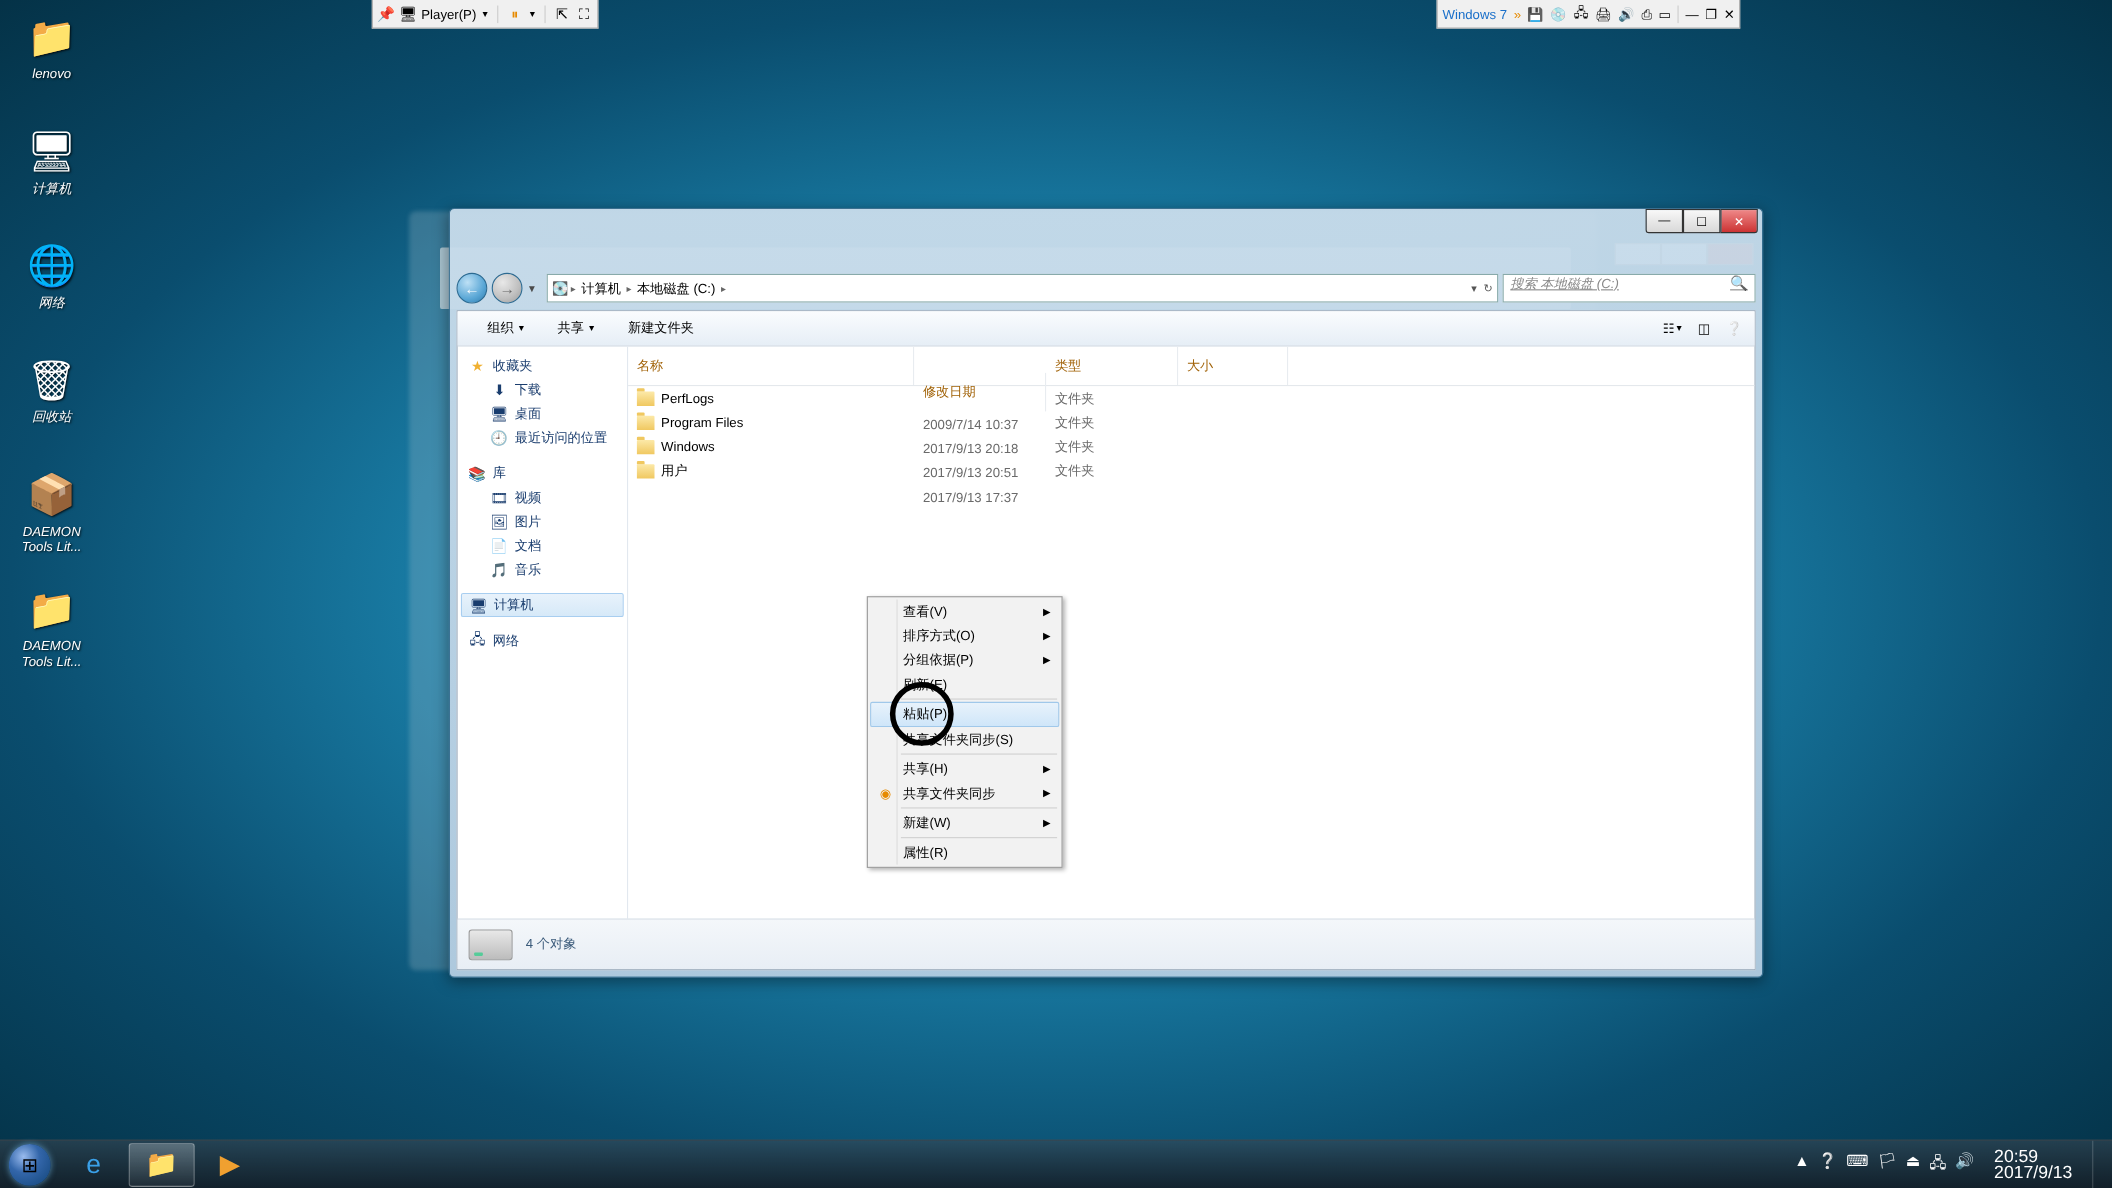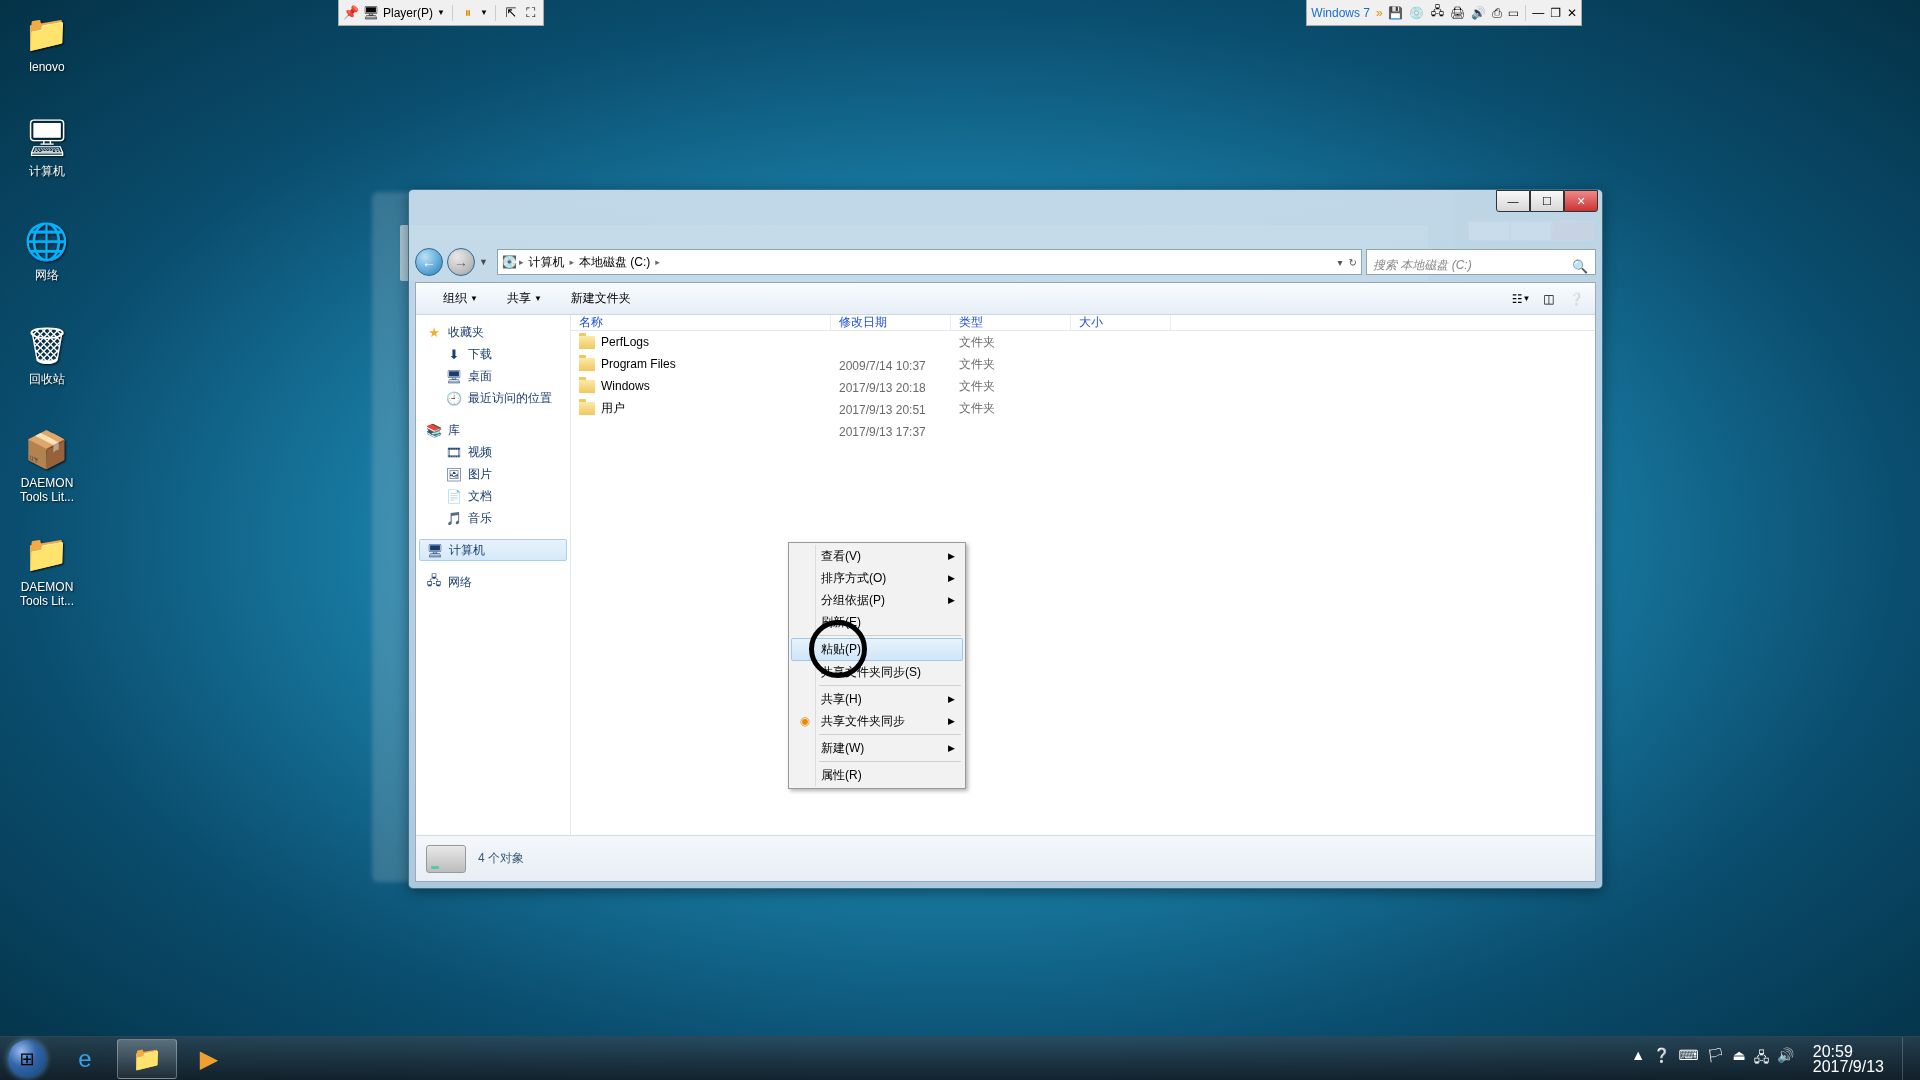--- a/index.html
+++ b/index.html
@@ -9,21 +9,21 @@
 
 .vm-toolbar { position: absolute; left: 338px; top: 0; height: 26px; background: #f0f0f0; border: 1px solid #aaa; border-top: none; display: flex; align-items: center; font-size: 12px; padding: 0 4px; gap: 4px; }
 .vm-toolbar .sep { width: 1px; height: 16px; background: #ccc; margin: 0 3px; }
 .vm-toolbar .icon { width: 16px; height: 16px; display: inline-flex; align-items: center; justify-content: center; font-size: 13px; }
 .vm-toolbar-right { position: absolute; right: 338px; top: 0; height: 26px; background: #f0f0f0; border: 1px solid #aaa; border-top: none; display: flex; align-items: center; font-size: 12px; padding: 0 4px; gap: 6px; }
 .vm-toolbar-right .win7 { color: #1a6fc9; }
 
 
 .desktop-icon { position: absolute; width: 78px; display: flex; flex-direction: column; align-items: center; color: #fff; font-size: 12px; text-align: center; text-shadow: 1px 1px 2px rgba(0,0,0,0.8); cursor: pointer; }
 .desktop-icon .di-glyph { width: 48px; height: 48px; display: flex; align-items: center; justify-content: center; font-size: 36px; }
-.desktop-icon .di-label { margin-top: 2px; line-height: 14px; }
+.desktop-icon .di-label { margin-top: 2px; line-height: 14px; font-style: italic; }
 
 
 .bg-window { position: absolute; left: 372px; top: 192px; width: 1080px; height: 690px; background: rgba(180,200,210,0.25); border-radius: 6px; filter: blur(2px); }
 .bg-strip { position: absolute; left: 400px; top: 225px; width: 1028px; height: 56px; background: rgba(245,245,245,0.6); border-radius: 2px; }
 .bg-titlebar { position: absolute; left: 1468px; top: 221px; width: 126px; height: 20px; display: flex; }
 .bg-titlebar span { flex: 1; height: 100%; border: 1px solid #888; }
 .bg-min2 { background: #d8e4ef; }
 .bg-max2 { background: #d8e4ef; }
 .bg-close2 { background: #d04040; }
 
@@ -37,41 +37,41 @@
 .wclose { background: linear-gradient(#e88,#c33); color: #fff; border-radius: 0 0 3px 0; }
 
 .nav-row { position: absolute; left: 6px; top: 56px; right: 6px; height: 32px; display: flex; align-items: center; gap: 4px; }
 .nav-arrow { width: 28px; height: 28px; border-radius: 50%; background: radial-gradient(circle at 35% 30%, #bde0f5, #5aa7d6 60%, #2c7aad); border: 1px solid #2c6a91; display: flex; align-items: center; justify-content: center; color: #fff; font-size: 14px; }
 .nav-arrow.fwd { background: radial-gradient(circle at 35% 30%, #e8e8e8, #bfbfbf 60%, #9a9a9a); color: #666; }
 .nav-dd { width: 14px; font-size: 9px; color: #4a4a4a; }
 .address-bar { flex: 1; height: 26px; background: #fff; border: 1px solid #8aa; display: flex; align-items: center; font-size: 12px; padding: 0 4px; }
 .address-bar .crumb { padding: 0 3px; }
 .address-bar .crumb-sep { font-size: 9px; color: #666; padding: 0 2px; }
 .address-icons { margin-left: auto; display: flex; align-items: center; gap: 6px; font-size: 10px; color: #555; }
-.search-box { width: 230px; height: 26px; background: #fff; border: 1px solid #8aa; display: flex; align-items: flex-end; font-size: 12px; padding: 0 6px; color: #888; font-style: italic; }
+.search-box { width: 230px; height: 26px; background: #fff; border: 1px solid #8aa; display: flex; align-items: flex-start; font-size: 12px; padding: 0 6px; color: #888; font-style: italic; text-decoration: underline; }
 .search-box .mag { margin-left: auto; color: #4a88b8; font-style: normal; font-size: 13px; }
 
 .explorer-body { position: absolute; left: 6px; right: 6px; top: 92px; bottom: 6px; background: #fff; border: 1px solid #9ab; }
 .toolbar { height: 32px; background: linear-gradient(#fafcfe, #e6eef6); border-bottom: 1px solid #cdd8e2; display: flex; align-items: center; font-size: 12px; padding: 0 8px; gap: 4px; }
 .toolbar .tb-item { padding: 3px 6px; display: flex; align-items: center; gap: 3px; margin-left: 13px; }
 .toolbar .tb-dd { font-size: 8px; }
 .toolbar .tb-right { margin-left: auto; display: flex; align-items: center; gap: 8px; }
 .toolbar .tb-right .icon { width: 20px; height: 20px; display: flex; align-items: center; justify-content: center; }
 
 .content-row { position: absolute; left: 0; top: 32px; right: 0; bottom: 46px; display: flex; }
 .sidebar { width: 155px; border-right: 1px solid #e2e8ef; overflow-y: auto; font-size: 12px; color: #1a3d6e; padding: 6px 0; }
 .sidebar .sb-group { margin-bottom: 10px; }
 .sidebar .sb-item { display: flex; align-items: center; gap: 6px; padding: 2px 6px 2px 18px; height: 22px; cursor: pointer; }
 .sidebar .sb-item.head { padding-left: 10px; font-weight: normal; }
 .sidebar .sb-item.selected { background: linear-gradient(#e8f2fb,#d6e9f8); border: 1px solid #a8cef0; border-radius: 2px; margin: 0 3px; padding-left: 7px; }
 .sidebar .sb-item.indent { padding-left: 30px; }
 .sidebar .sb-icon { width: 16px; height: 16px; display: inline-flex; align-items: center; justify-content: center; font-size: 13px; }
 
 .file-list { flex: 1; font-size: 12px; position: relative; }
-.file-header { display: flex; height: 16px; border-bottom: 1px solid #e4e8ec; align-items: flex-end; color: #1d4ed8; }
+.file-header { display: flex; height: 36px; border-bottom: 1px solid #e4e8ec; align-items: center; color: #a16207; }
 .file-header div { padding: 0 8px; border-right: 1px solid #e8ecf0; height: 100%; display: flex; align-items: center; }
 .col-name { width: 260px; }
 .col-date { width: 120px; margin-top: 48px; }
 .col-type { width: 120px; }
 .col-size { width: 100px; }
 .file-row { display: flex; height: 22px; align-items: center; }
 .file-row div { padding: 0 8px; }
 .file-row .folder-icon { width: 16px; height: 13px; background: linear-gradient(#fce9a8, #f0c860); border-radius: 1px 1px 0 0; display: inline-block; margin-right: 6px; position: relative; vertical-align: middle; }
 .file-row .folder-icon::before { content: ""; position: absolute; top: -3px; left: 0; width: 7px; height: 3px; background: #f0c860; border-radius: 1px 1px 0 0; }
 .fr-date, .fr-type { color: #6a6a6a; }

